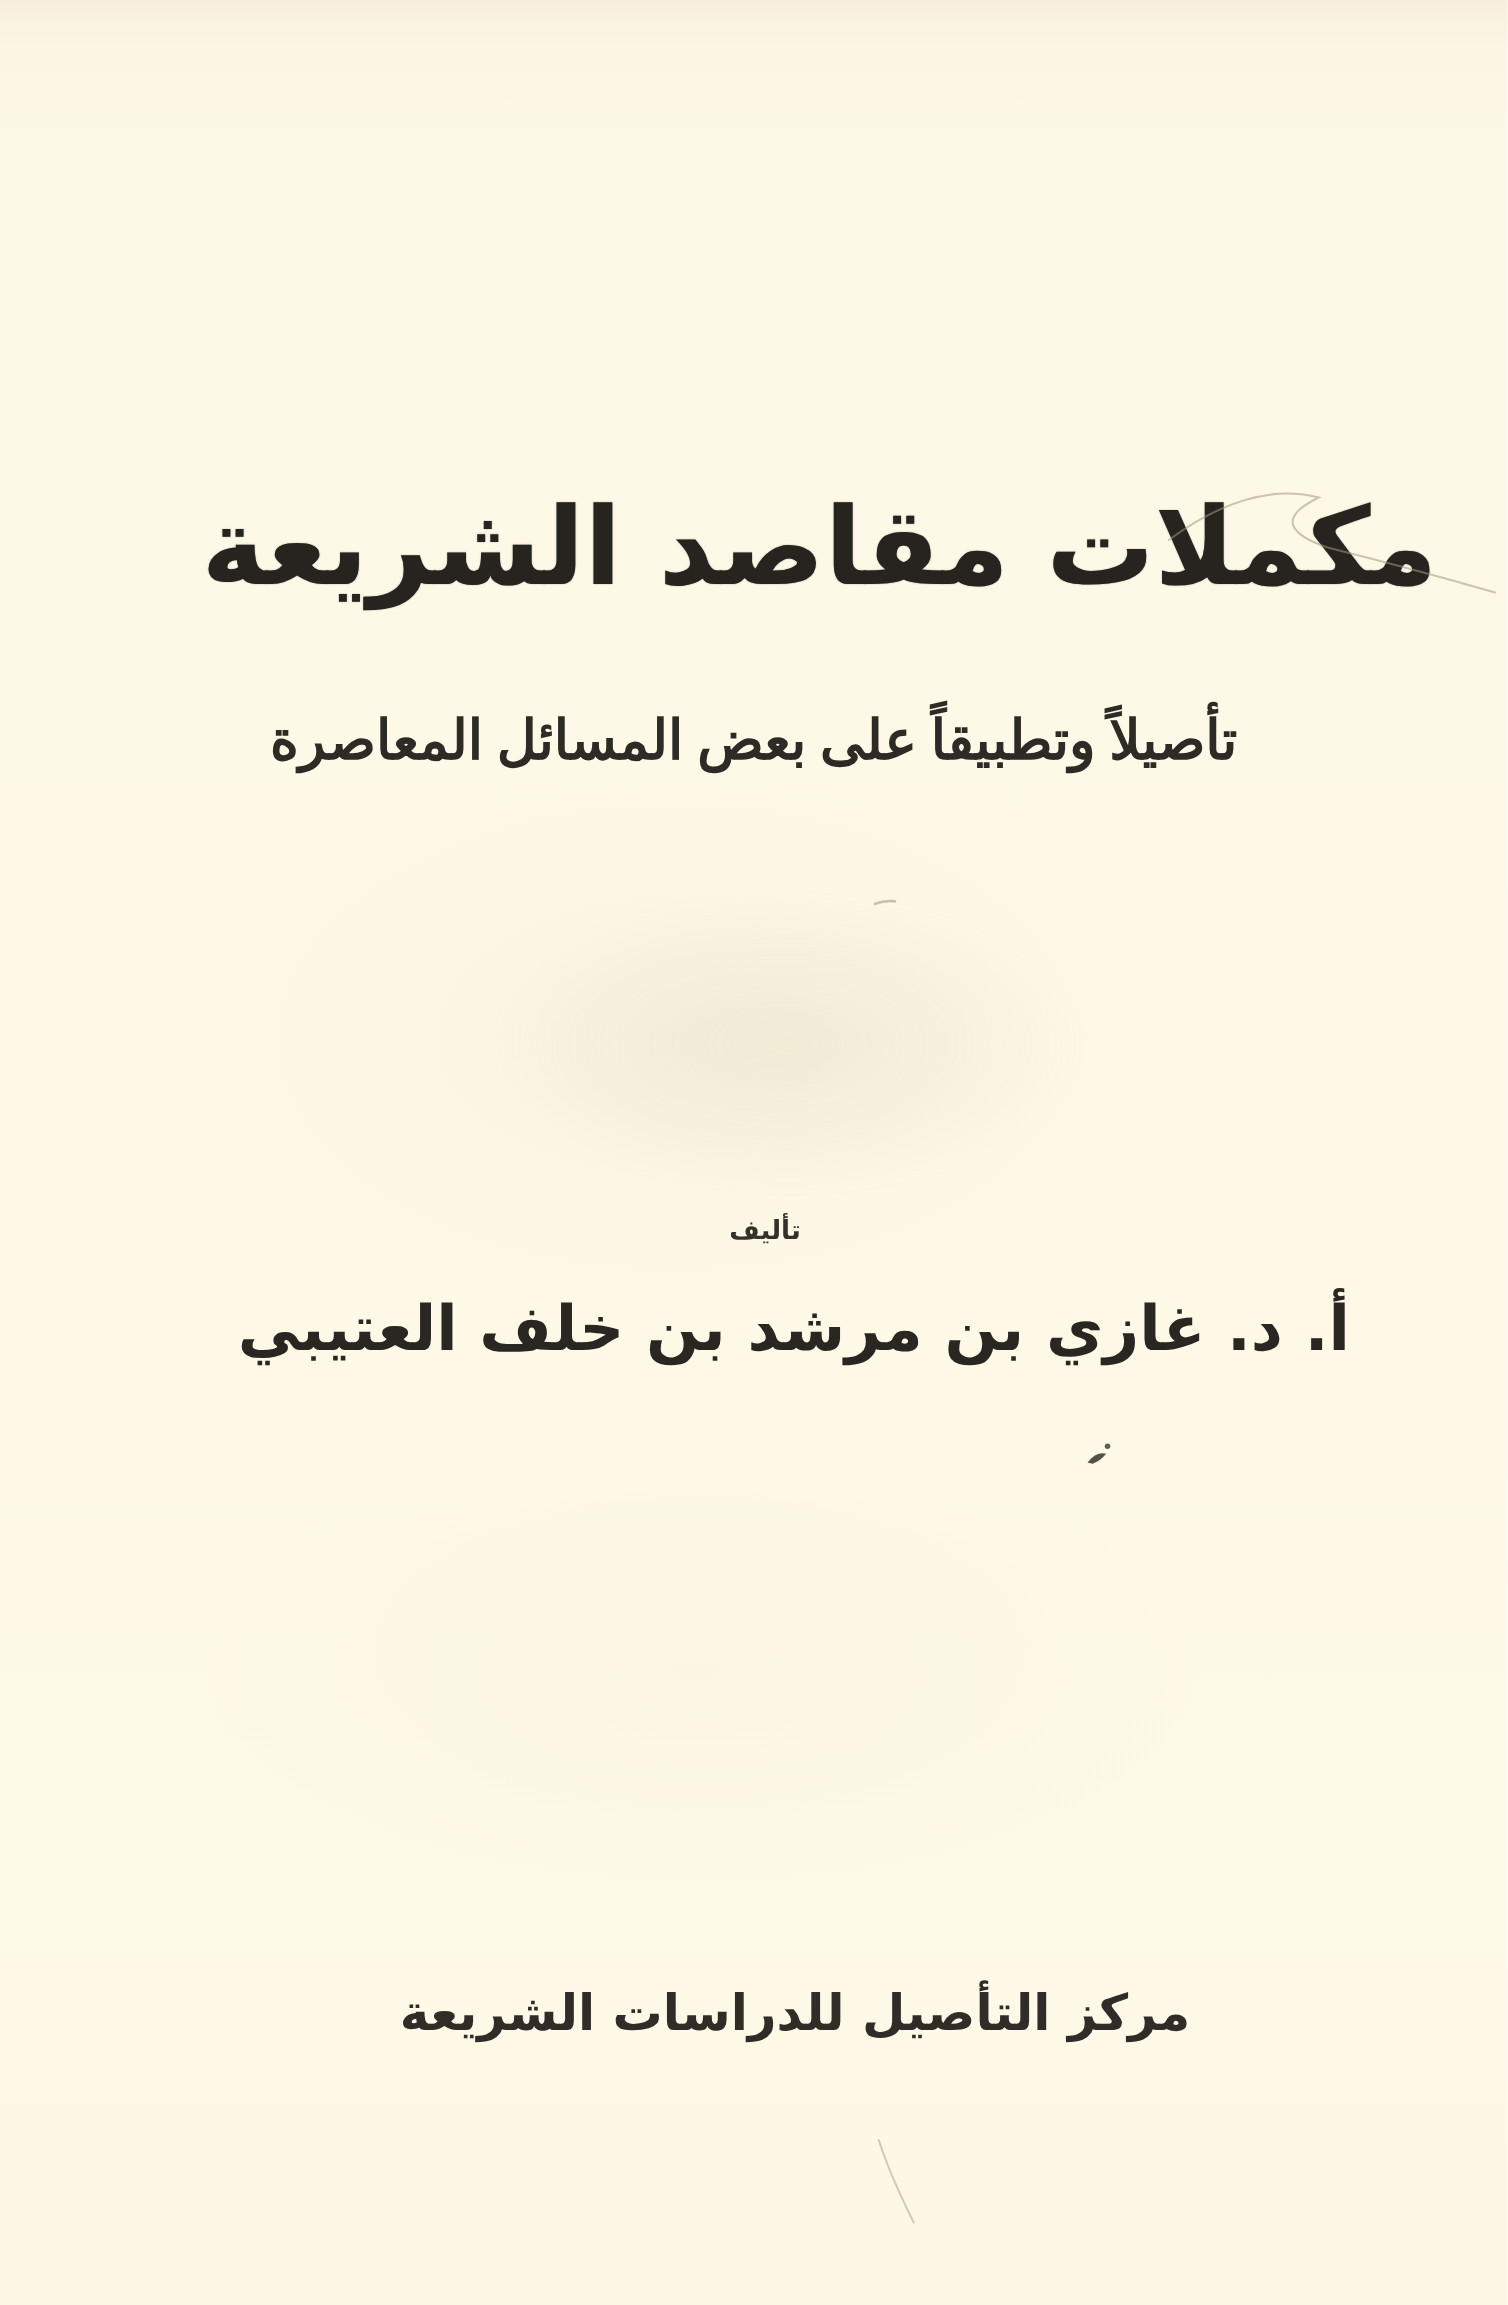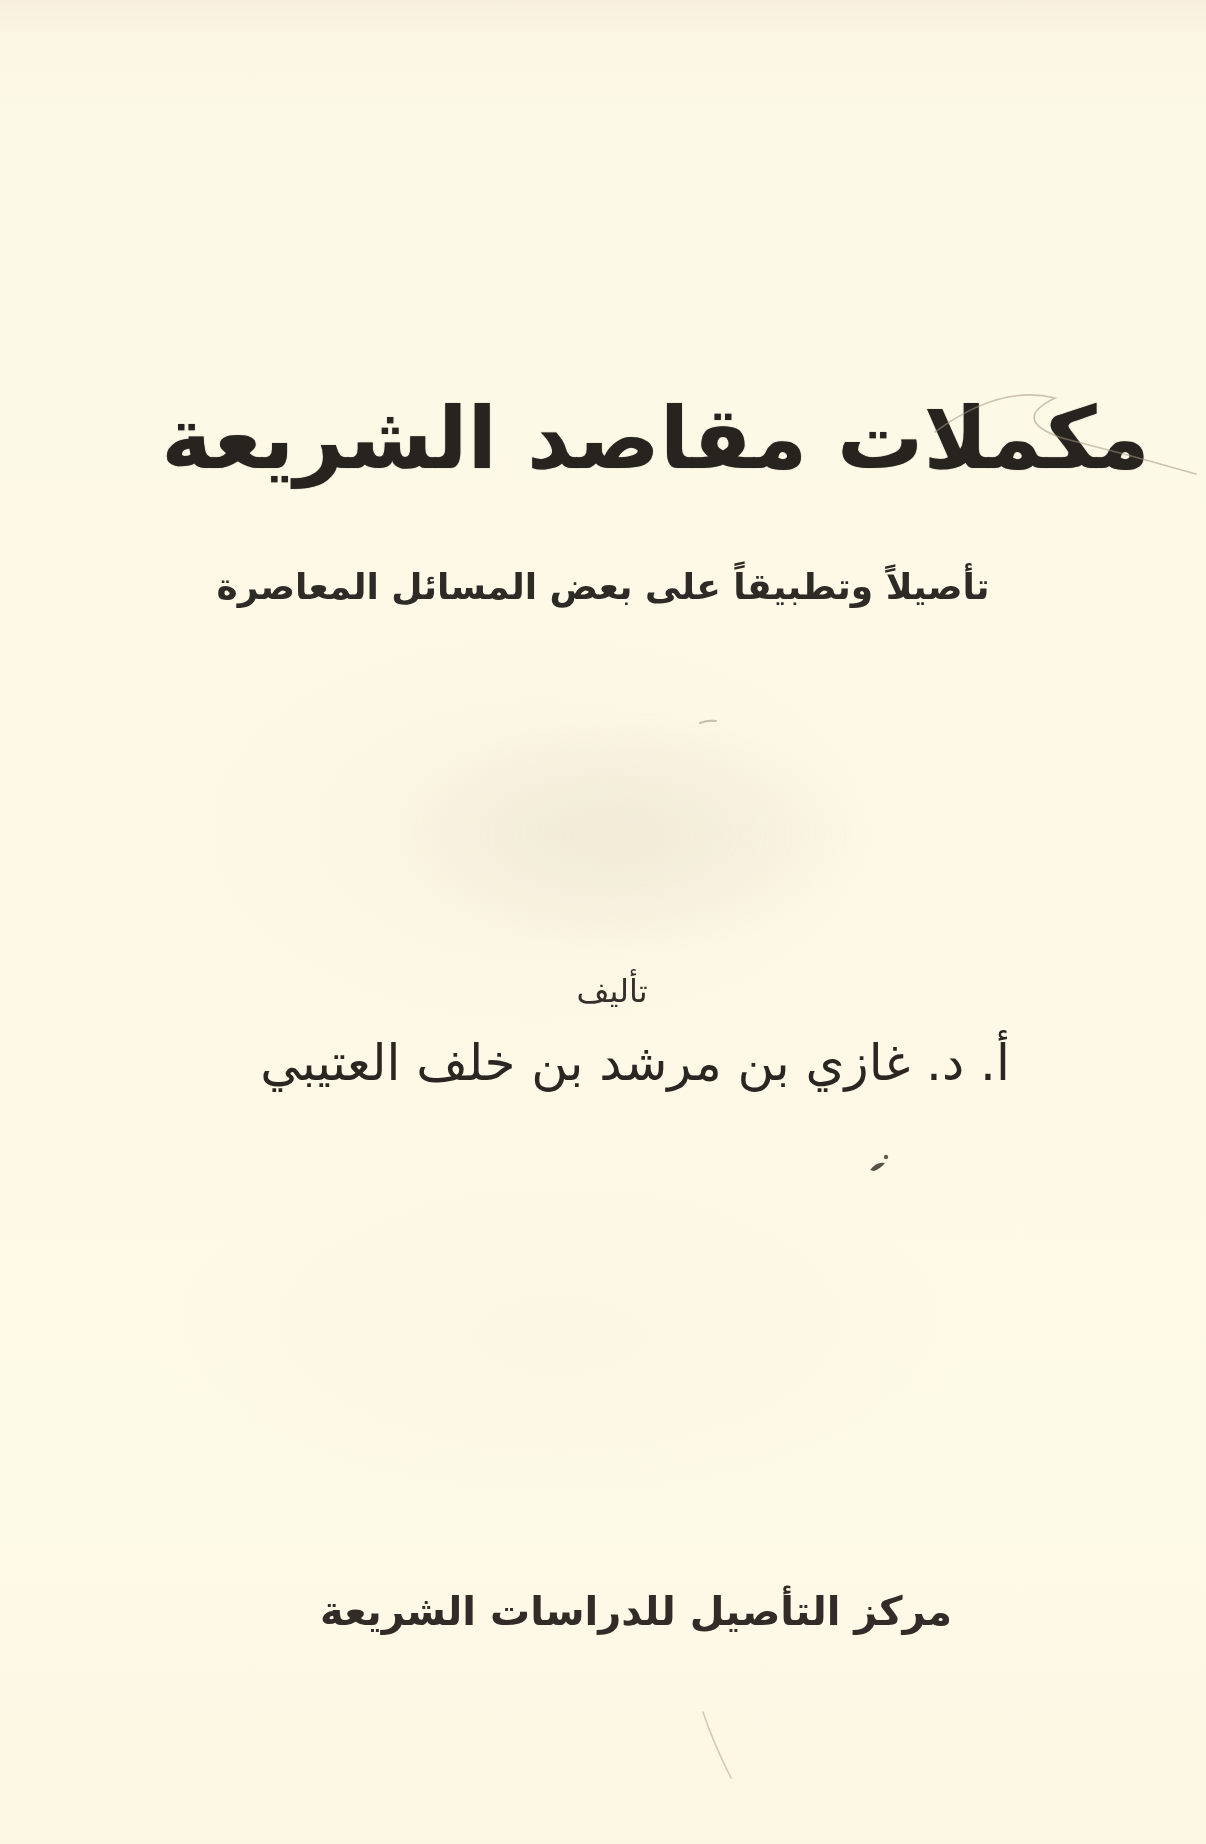--- a/index.html
+++ b/index.html
@@ -65,38 +65,39 @@
     font-size: 86px;
     font-weight: bold;
     color: #27231f;
     letter-spacing: 0;
     text-shadow: 0 0 1px rgba(39,35,31,0.6);
   }
 
   .book-subtitle {
     top: 566px;
     left: 0;
-    font-size: 36px;
+    font-size: 44px;
     font-weight: bold;
     color: #2e2a26;
+    font-family: Liberation Serif, serif;
   }
 
   .byline-label {
     top: 972px;
     left: 18px;
-    font-size: 32px;
-    font-weight: normal;
+    font-size: 21px;
+    font-weight: bold;
     color: #35302b;
   }
 
   .author-name {
     top: 1034px;
     left: 64px;
     font-size: 50px;
-    font-weight: normal;
+    font-weight: bold;
     color: #2a2622;
   }
 
   .publisher-name {
     top: 1588px;
     left: 66px;
     font-size: 40px;
     font-weight: bold;
     color: #312c27;
   }

